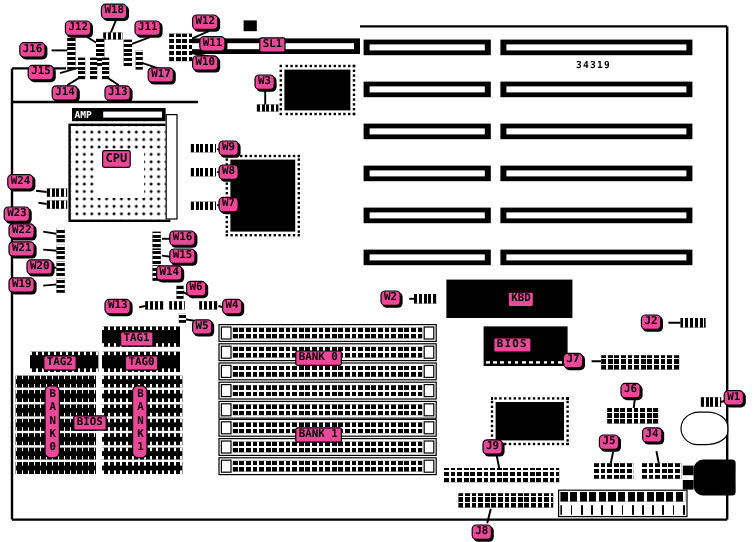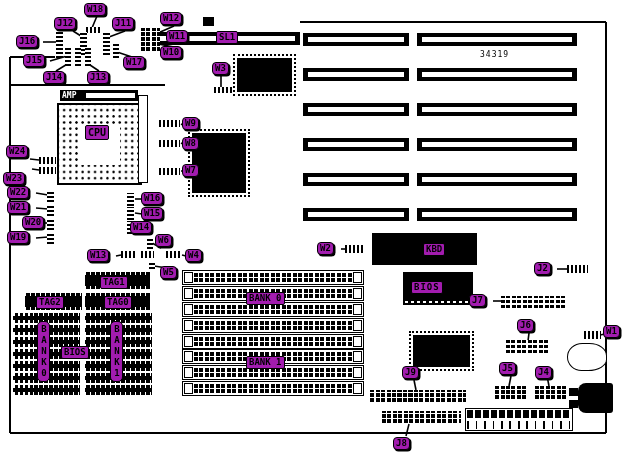--- a/index.html
+++ b/index.html
@@ -1,25 +1,25 @@
 <!DOCTYPE html>
 <html><head>
 <meta charset="utf-8">
 <style>
   html,body{margin:0;padding:0;background:#fff}
   #stage{position:relative;width:628px;height:452px;background:#fff;overflow:hidden;
          font-family:"DejaVu Sans Mono","Liberation Mono",monospace;color:#000}
   #wires{position:absolute;left:0;top:0;z-index:1}
-  .lbl{position:absolute;z-index:6;background:#a21caf;border:1.5px solid #000;border-radius:4px;
+  .lbl{position:absolute;z-index:6;background:#ec4899;border:1.5px solid #000;border-radius:4px;
        box-shadow:1.5px 1.5px 0 0 #000;font-weight:bold;font-size:9px;line-height:11px;
        padding:0 2px;text-align:center;white-space:nowrap}
   .plain{box-shadow:none;border-radius:2px}
   .vert{writing-mode:vertical-rl;text-orientation:upright;line-height:9px;padding:2px 1px;
         border-radius:5px;box-shadow:none;letter-spacing:1px}
-  .pn{position:absolute;z-index:6;font-size:8px;font-weight:normal;letter-spacing:1px}
+  .pn{position:absolute;z-index:6;font-size:8px;font-weight:bold;letter-spacing:1px}
   .slot{position:absolute;height:13px;background:#000;z-index:2}
   .slot::after{content:"";position:absolute;left:5px;right:5px;top:4px;bottom:4px;background:#fff}
   .chip{position:absolute;background:#000;z-index:2}
   .plcc{outline:2px dotted #000;outline-offset:2px}
   .dip{background-color:#000;background-image:
         repeating-linear-gradient(90deg,#fff 0 1.5px,rgba(0,0,0,0) 1.5px 5px),
         repeating-linear-gradient(90deg,#fff 0 1.5px,rgba(0,0,0,0) 1.5px 5px);
         background-size:100% 3px,100% 3px;background-position:left top,left bottom;
         background-repeat:no-repeat,no-repeat}
   .jmpH{position:absolute;z-index:3;background-color:#000;
@@ -160,21 +160,21 @@
   <div class="lbl" style="left:155px;top:234px">W6</div>
   <div class="lbl" style="left:185px;top:249px">W4</div>
   <div class="lbl" style="left:160px;top:266px">W5</div>
   <div class="lbl" style="left:317px;top:242px">W2</div>
   <div class="lbl plain" style="left:423px;top:243px;z-index:4">KBD</div>
   <div class="lbl plain" style="left:411px;top:281px;z-index:4;letter-spacing:1px">BIOS</div>
   <div class="lbl" style="left:534px;top:262px">J2</div>
   <div class="lbl" style="left:469px;top:294px">J7</div>
   <div class="lbl" style="left:517px;top:319px">J6</div>
   <div class="lbl" style="left:499px;top:362px">J5</div>
-  <div class="lbl" style="left:535px;top:366px">J4</div>
+  <div class="lbl" style="left:535px;top:356px">J4</div>
   <div class="lbl" style="left:603px;top:325px">W1</div>
   <div class="lbl" style="left:402px;top:366px">J9</div>
   <div class="lbl" style="left:393px;top:437px">J8</div>
   <div class="lbl plain" style="left:100px;top:276px;z-index:4">TAG1</div>
   <div class="lbl plain" style="left:36px;top:296px;z-index:4">TAG2</div>
   <div class="lbl plain" style="left:104px;top:296px;z-index:4">TAG0</div>
   <div class="lbl plain" style="left:61px;top:346px;z-index:4">BIOS</div>
   <div class="lbl vert" style="left:37px;top:321px;z-index:4">BANK0</div>
   <div class="lbl vert" style="left:110px;top:321px;z-index:4">BANK1</div>
   <div class="lbl plain" style="left:246px;top:292px;z-index:4">BANK 0</div>

